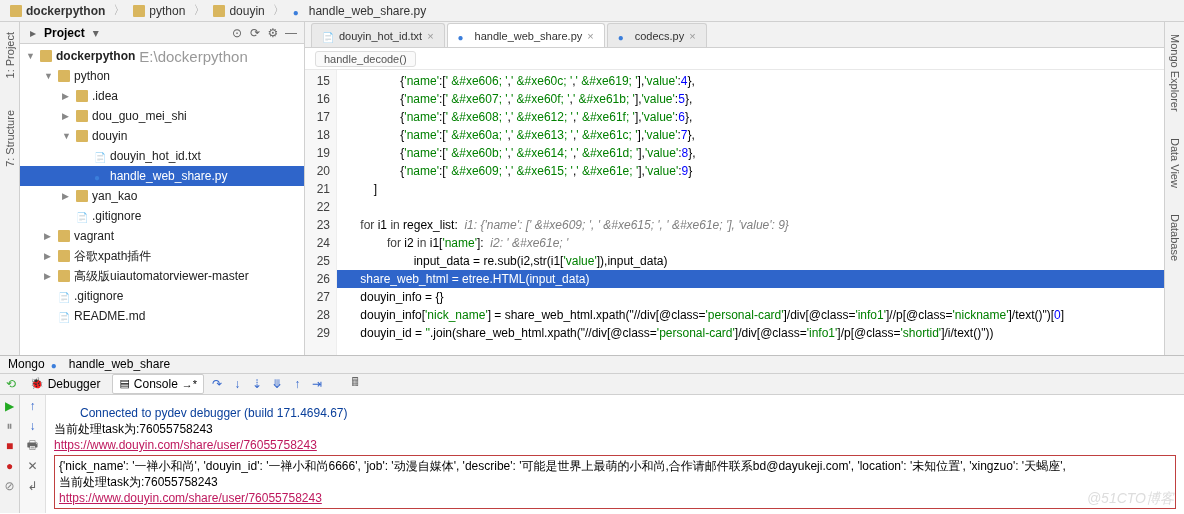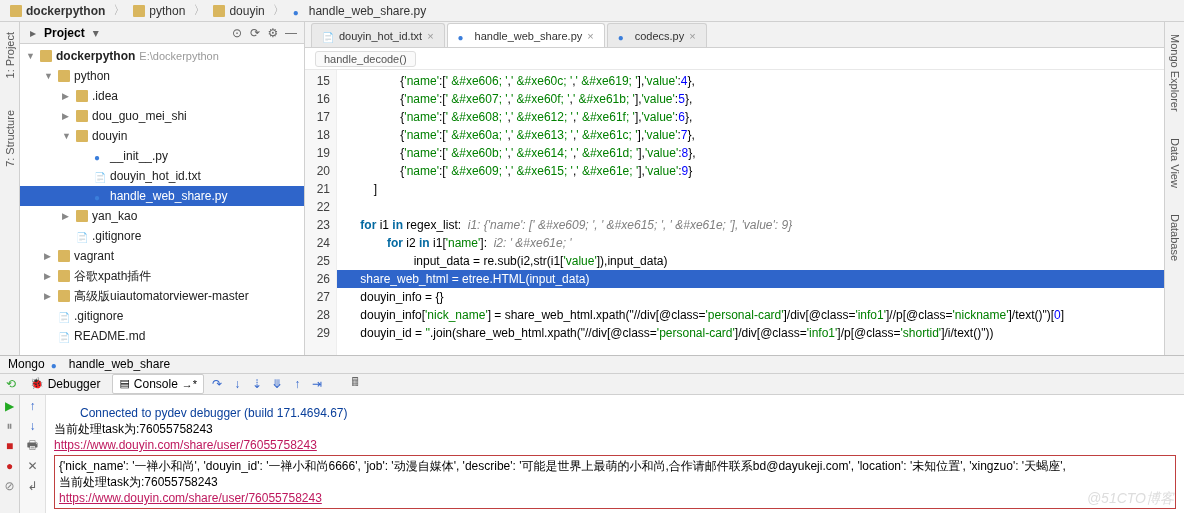--- a/index.html
+++ b/index.html
@@ -22,34 +22,34 @@
 .proj-head .ttl { font-weight: bold; }
 .proj-head .sp { flex: 1; }
 .tb-ico { width: 14px; height: 14px; cursor: pointer; color: #666; display: inline-flex; align-items: center; justify-content: center; }
 .tree { overflow: auto; flex: 1; padding: 2px 0; }
 .tn { display: flex; align-items: center; height: 20px; padding-left: 6px; gap: 4px; cursor: pointer; white-space: nowrap; }
 .tn.sel { background: #2f65ca; color: #fff; }
 .tn .arr { width: 10px; color: #888; font-size: 9px; }
 .tn.sel .arr { color: #fff; }
 .tn .lbl { color: #222; }
 .tn.sel .lbl { color: #fff; }
-.tn .gray { color: #999; font-size: 11px; }
+.tn .gray { color: #999; font-size: 15px; }
 .editor { flex: 1; display: flex; flex-direction: column; }
 .tabs { height: 26px; background: #f2f2f2; border-bottom: 1px solid #d0d0d0; display: flex; align-items: flex-end; padding-left: 6px; }
 .tab { display: inline-flex; align-items: center; gap: 5px; height: 24px; padding: 0 10px; border: 1px solid #d0d0d0; border-bottom: none; background: #eaeaea; margin-right: 2px; cursor: pointer; font-size: 11px; color: #333; border-radius: 3px 3px 0 0; }
 .tab.active { background: #fff; }
 .tab .x { color: #999; font-size: 11px; }
 .crumb { height: 22px; background: #fff; border-bottom: 1px solid #e8e8e8; display: flex; align-items: center; padding-left: 10px; }
 .crumb span { border: 1px solid #ddd; border-radius: 3px; padding: 1px 8px; font-size: 11px; color: #555; background: #fafafa; }
 .code { flex: 1; display: flex; overflow: hidden; font-family: "Consolas", monospace; font-size: 12px; background: #fff; }
 .gutter { width: 32px; background: #f7f7f7; border-right: 1px solid #eee; text-align: right; padding: 2px 6px 0 0; color: #404040; line-height: 18px; }
 .lines { flex: 1; padding: 2px 0 0 10px; line-height: 18px; white-space: pre; overflow: hidden; }
 .ln { height: 18px; }
 .ln.hl { background: #2f65ca; color: #fff; margin-left: -10px; padding-left: 10px; }
-.kw { color: #0369a1; font-weight: bold; }
+.kw { color: #404040; font-weight: normal; }
 .str { color: #008000; }
 .num { color: #0000ff; }
 .cmt { color: #808080; font-style: italic; margin-top: 14px; }
 .debug { height: 158px; border-top: 1px solid #c0c0c0; display: flex; flex-direction: column; }
 .dbg-head { height: 22px; background: #f2f2f2; border-bottom: 1px solid #d0d0d0; display: flex; align-items: center; padding: 0 8px; gap: 6px; font-size: 11px; }
 .dbg-tb { height: 26px; background: #f2f2f2; border-bottom: 1px solid #d0d0d0; display: flex; align-items: center; padding: 0 4px; gap: 6px; }
 .dbg-btn { padding: 2px 6px; cursor: pointer; display: inline-flex; align-items: center; gap: 4px; font-size: 11px; }
 .dbg-btn.act { background: #fff; border: 1px solid #ccc; border-radius: 2px; }
 .dbg-body { flex: 1; display: flex; }
 .dbg-left { width: 20px; background: #f2f2f2; border-right: 1px solid #d0d0d0; display: flex; flex-direction: column; align-items: center; gap: 6px; padding-top: 4px; }
@@ -125,25 +125,20 @@
           <span class="fi folder"></span>
           <span class="lbl">dou_guo_mei_shi</span>
         </div>
         <div class="tn" style="padding-left: 42px;">
           <span class="arr">▼</span>
           <span class="fi folder"></span>
           <span class="lbl">douyin</span>
         </div>
         <div class="tn" style="padding-left: 60px;">
           <span class="arr"></span>
-          <span class="fi py"></span>
-          <span class="lbl">__init__.py</span>
-        </div>
-        <div class="tn" style="padding-left: 60px;">
-          <span class="arr"></span>
           <span class="fi txt"></span>
           <span class="lbl">douyin_hot_id.txt</span>
         </div>
         <div class="tn sel" style="padding-left: 60px;">
           <span class="arr"></span>
           <span class="fi py"></span>
           <span class="lbl">handle_web_share.py</span>
         </div>
         <div class="tn" style="padding-left: 42px;">
           <span class="arr">▶</span>

